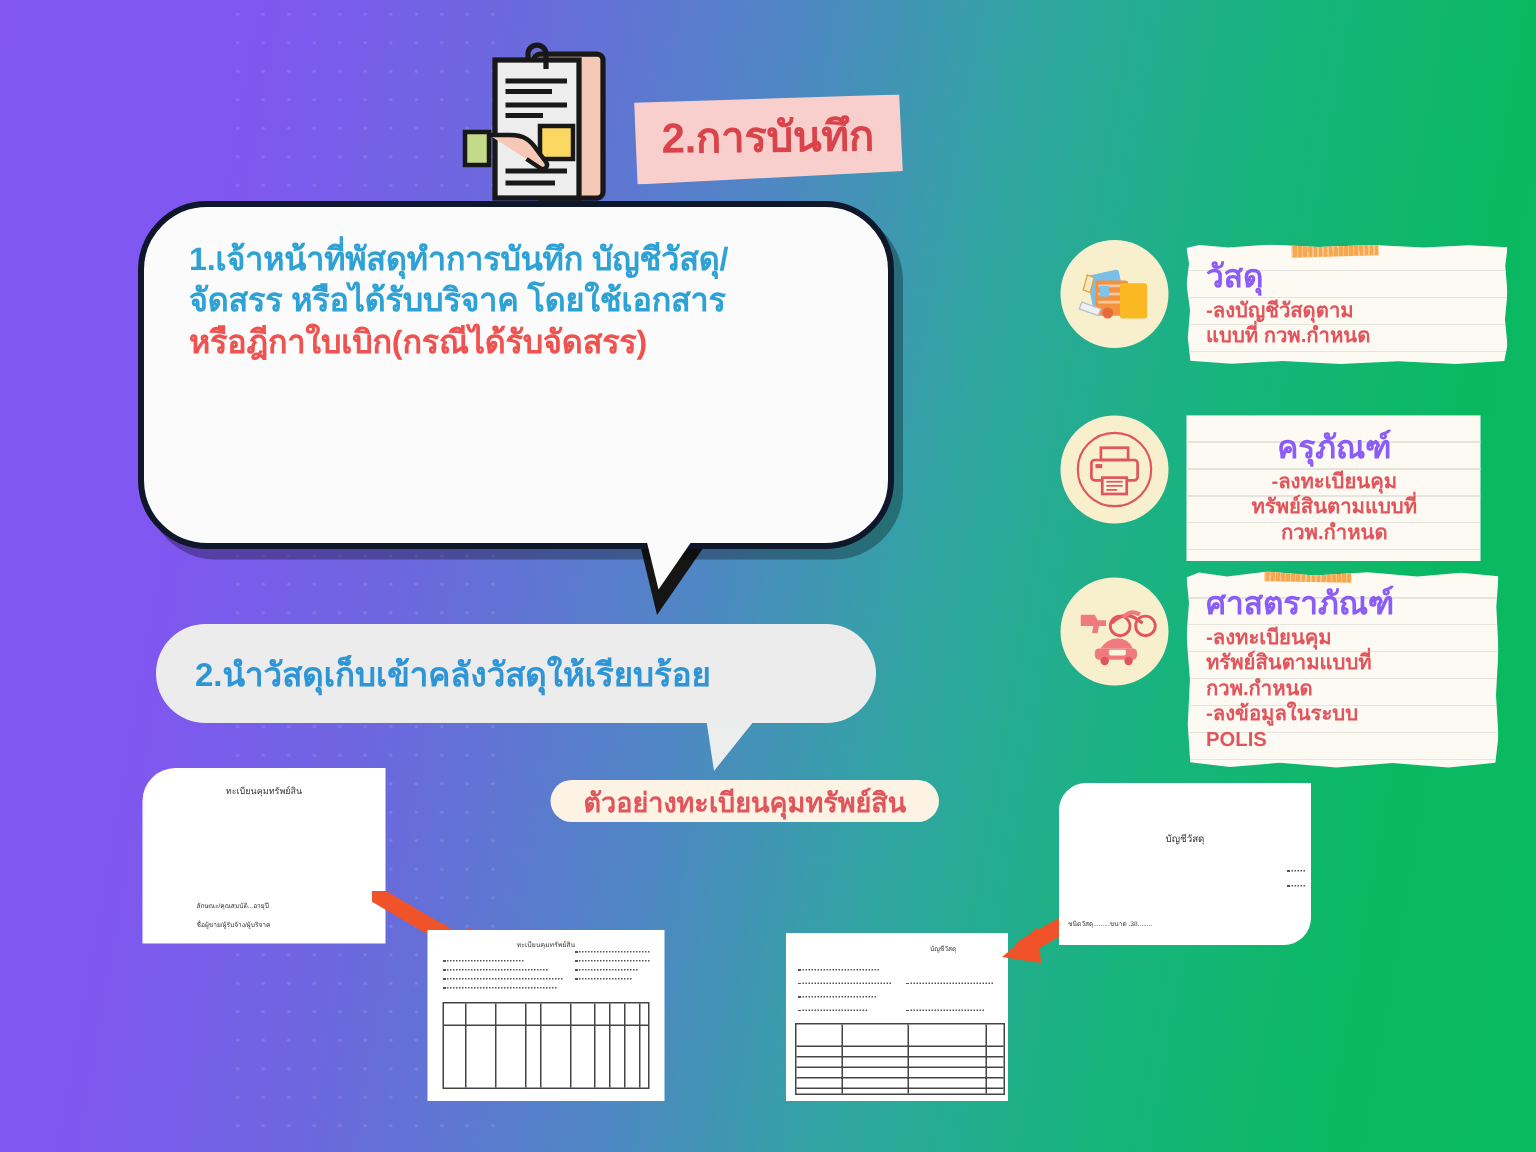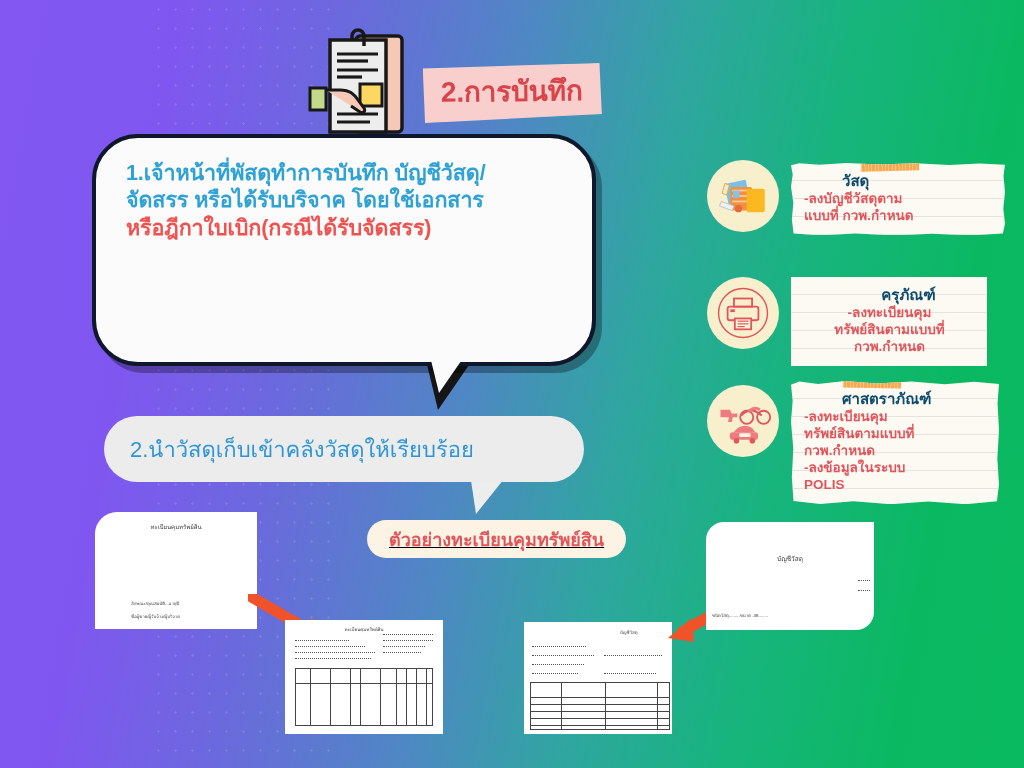--- a/index.html
+++ b/index.html
@@ -56,32 +56,32 @@
     color:#2ea2d4; letter-spacing:-0.1px;
   }
   .b1text .red{ color:#ef5350; }
 
   
   .bubble2{
     position:absolute; left:104px; top:416px; width:480px; height:66px;
     background:#ececec; border-radius:36px;
     display:flex; align-items:center; padding-left:26px;
   }
-  .bubble2 span{ font-size:22px; font-weight:normal; color:#2e96d6; white-space:nowrap; }
+  .bubble2 span{ font-size:22px; font-weight:bold; color:#2e96d6; white-space:nowrap; }
   .bubble2-tail{
     position:absolute; left:470px; top:474px; width:0; height:0;
     border-left:6px solid transparent; border-right:32px solid transparent;
     border-top:40px solid #eceded;
   }
 
   
   .pill{
-    position:absolute; left:367px; top:520px; height:38px;
+    position:absolute; left:367px; top:520px; height:28px;
     background:#fcf3e4; border-radius:19px;
-    display:flex; align-items:center; padding:0 22px;text-decoration:underline;
+    display:flex; align-items:center; padding:0 22px;
   }
   .pill span{ font-size:18px; font-weight:bold; color:#e0565c; white-space:nowrap; }
 
   
   .card{ position:absolute; }
   .icon-circle{
     position:absolute; left:0; top:0; width:72px; height:72px;
     border-radius:50%; background:#f8f0cd;
     display:flex; align-items:center; justify-content:center;
   }
@@ -99,21 +99,21 @@
     position:absolute; left:0; top:0; right:0; bottom:0;
     background-image:repeating-linear-gradient(to bottom,
       transparent 0px, transparent 17px, #dfdcd2 17px, #dfdcd2 18px);
     opacity:.75; pointer-events:none;
   }
   .tape{
     position:absolute; width:58px; height:17px; background:#f7a74e;
     background-image:repeating-linear-gradient(90deg,
       rgba(255,255,255,.35) 0 1px, transparent 1px 3.4px);
   }
-  .note h4{ font-size:15px; font-weight:bold; color:#0c4a6e; position:relative; line-height:1.22;margin-left:38px; }
+  .note h4{ font-size:21px; font-weight:bold; color:#8b5cf6; position:relative; line-height:1.22; }
   .note p{ font-size:13.5px; font-weight:bold; color:#e0565c; position:relative; line-height:1.26; }
 
   
   .doc{ position:absolute; background:#fff; }
   .doc-title{
     position:absolute; width:100%; text-align:center;
     font-size:6px; color:#333;
   }
   .tiny-line{ position:absolute; border-bottom:.6px dotted #555; }
   .tbl{ position:absolute; border:.6px solid #444; }

